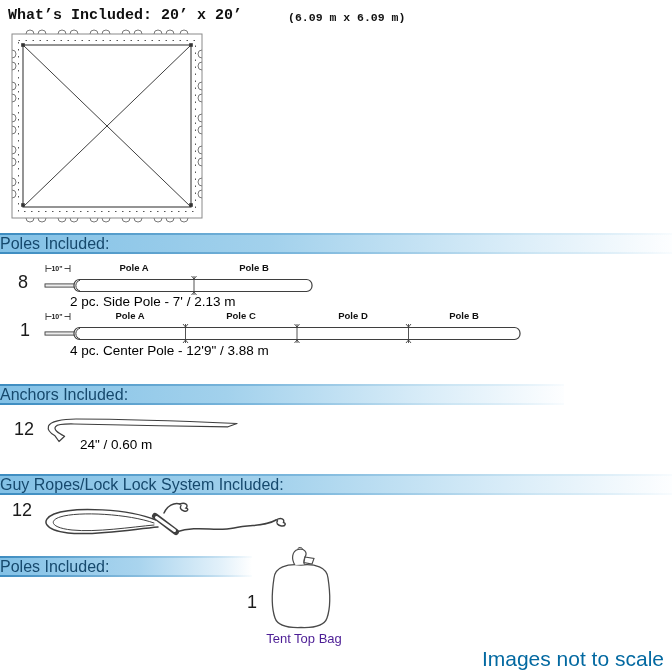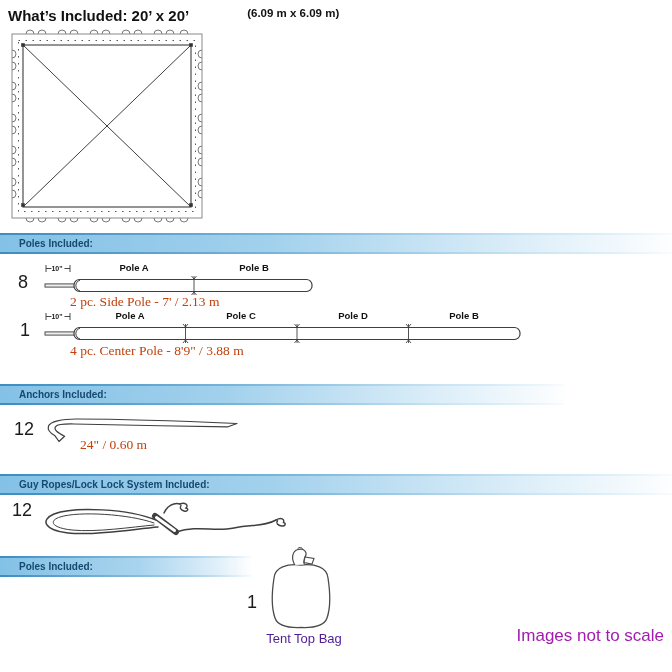--- a/index.html
+++ b/index.html
@@ -5,53 +5,53 @@
   html,body{margin:0;padding:0;}
   body{
     width:672px;height:672px;background:#ffffff;
     font-family:"Liberation Sans",sans-serif;
     position:relative;overflow:hidden;
     -webkit-font-smoothing:antialiased;
   }
   .page{position:absolute;inset:0;}
 
   
-  .title{position:absolute;left:8px;top:7px;display:flex;align-items:flex-start;gap:22px;white-space:nowrap;}
+  .title{position:absolute;left:8px;top:7px;display:flex;align-items:flex-end;gap:10px;white-space:nowrap;font-family:Liberation Mono, monospace;}
   .title .main{font-size:15px;font-weight:bold;color:#111;}
   .title .metric{font-size:11.5px;font-weight:bold;color:#111;margin-left:36px;}
 
   
   .bar{
     position:absolute;left:0;height:21px;box-sizing:border-box;
     border-style:solid;border-width:2px 0;
     border-image:linear-gradient(90deg,#3d8cc0 0%,#7db8dd 45%,#cde6f4 80%,rgba(235,245,251,0.25) 100%) 1;
     background:linear-gradient(90deg,#83c1e6 0%,#a2d1ec 40%,#d8ecf8 75%,#fdfeff 100%);
   }
   .bar .bar-label{
-    display:block;font-size:10px;font-weight:bold;color:#16496d;
-    line-height:17px;padding-left:19px;white-space:nowrap;
+    display:block;font-size:16px;font-weight:normal;color:#16496d;
+    line-height:17px;padding-left:0;white-space:nowrap;
   }
   .bar-poles{top:233px;width:672px;}
   .bar-anchors{top:384px;width:564px;}
   .bar-guy{top:474px;width:672px;}
   .bar-bags{
     top:556px;width:252px;
     background:linear-gradient(90deg,#83c1e6 0%,#a9d4ee 55%,#e3f1fa 88%,#ffffff 100%);
     border-image:linear-gradient(90deg,#3d8cc0 0%,#8ec1e1 60%,rgba(235,245,251,0.2) 100%) 1;
   }
 
   .qty{position:absolute;font-size:18px;color:#1b1b1b;}
-  .caption{position:absolute;font-size:13.5px;color:#c2410c;white-space:nowrap;font-family:Liberation Serif, serif;}
+  .caption{position:absolute;font-size:13.5px;color:#000000;white-space:nowrap;}
 
   svg{position:absolute;overflow:visible;}
   svg text.plabel{font-family:"Liberation Sans",sans-serif;font-size:9.5px;font-weight:bold;fill:#111;text-anchor:middle;}
   svg text.mtext{font-family:"Liberation Sans",sans-serif;font-size:7px;font-weight:bold;fill:#222;text-anchor:middle;}
 
   .bag-caption{position:absolute;left:243px;top:631px;width:122px;text-align:center;font-size:13px;color:#4c1d95;}
-  .footer-note{position:absolute;right:8px;top:626px;font-size:17px;color:#a21caf;}
+  .footer-note{position:absolute;right:8px;top:647px;font-size:21px;color:#0369a1;}
 </style>
 </head>
 <body>
 
 <div class="page">
 
   <div class="title">
     <span class="main">What’s Included: 20’ x 20’</span>
     <span class="metric">(6.09 m x 6.09 m)</span>
   </div>
@@ -104,21 +104,21 @@
     <text class="plabel" x="197" y="9">Pole C</text>
     <text class="plabel" x="309" y="9">Pole D</text>
     <text class="plabel" x="420" y="9">Pole B</text>
     <rect x="1" y="21.9" width="30" height="3.2" fill="#ececec" stroke="#3f3f3f" stroke-width="0.9"></rect>
     <rect x="30" y="17.5" width="446" height="12" rx="5.5" fill="#fff" stroke="#3f3f3f" stroke-width="1.2"></rect>
     <path d="M36,18.2 a6.5,5.8 0 0 0 0,10.8" fill="none" stroke="#3f3f3f" stroke-width="1"></path>
     <path d="M141.5,14 V33 M139,14 l2.5,3 2.5,-3 M139,33 l2.5,-3 2.5,3" fill="none" stroke="#3f3f3f" stroke-width="0.9"></path>
     <path d="M253,14 V33 M250.5,14 l2.5,3 2.5,-3 M250.5,33 l2.5,-3 2.5,3" fill="none" stroke="#3f3f3f" stroke-width="0.9"></path>
     <path d="M364.5,14 V33 M362,14 l2.5,3 2.5,-3 M362,33 l2.5,-3 2.5,3" fill="none" stroke="#3f3f3f" stroke-width="0.9"></path>
   </svg>
-  <div class="caption" style="left:70px;top:343px;">4 pc. Center Pole - 8'9" / 3.88 m</div>
+  <div class="caption" style="left:70px;top:343px;">4 pc. Center Pole - 12'9" / 3.88 m</div>
 
   <div class="bar bar-anchors">
     <span class="bar-label">Anchors Included:</span>
   </div>
 
   <div class="qty" style="left:14px;top:419px;">12</div>
   <svg style="left:42px;top:414px;" width="198" height="32" viewBox="0 0 198 32">
     <path d="M195,9.5 C140,7 70,5 34,5 C20,5 8,7.5 6.5,12 C5.3,15.8 8.5,19.3 13,21.8 L17,27.5 L22.6,22.3 C15.8,18.8 11.3,15.6 13.6,12.6 C15.4,10.4 22,9.8 32,10 C70,10.8 140,12.3 186,12.8 L195,9.5 Z" fill="#fff" stroke="#3f3f3f" stroke-width="1.2" stroke-linejoin="round"></path>
   </svg>
   <div class="caption" style="left:80px;top:437px;">24" / 0.60 m</div>

